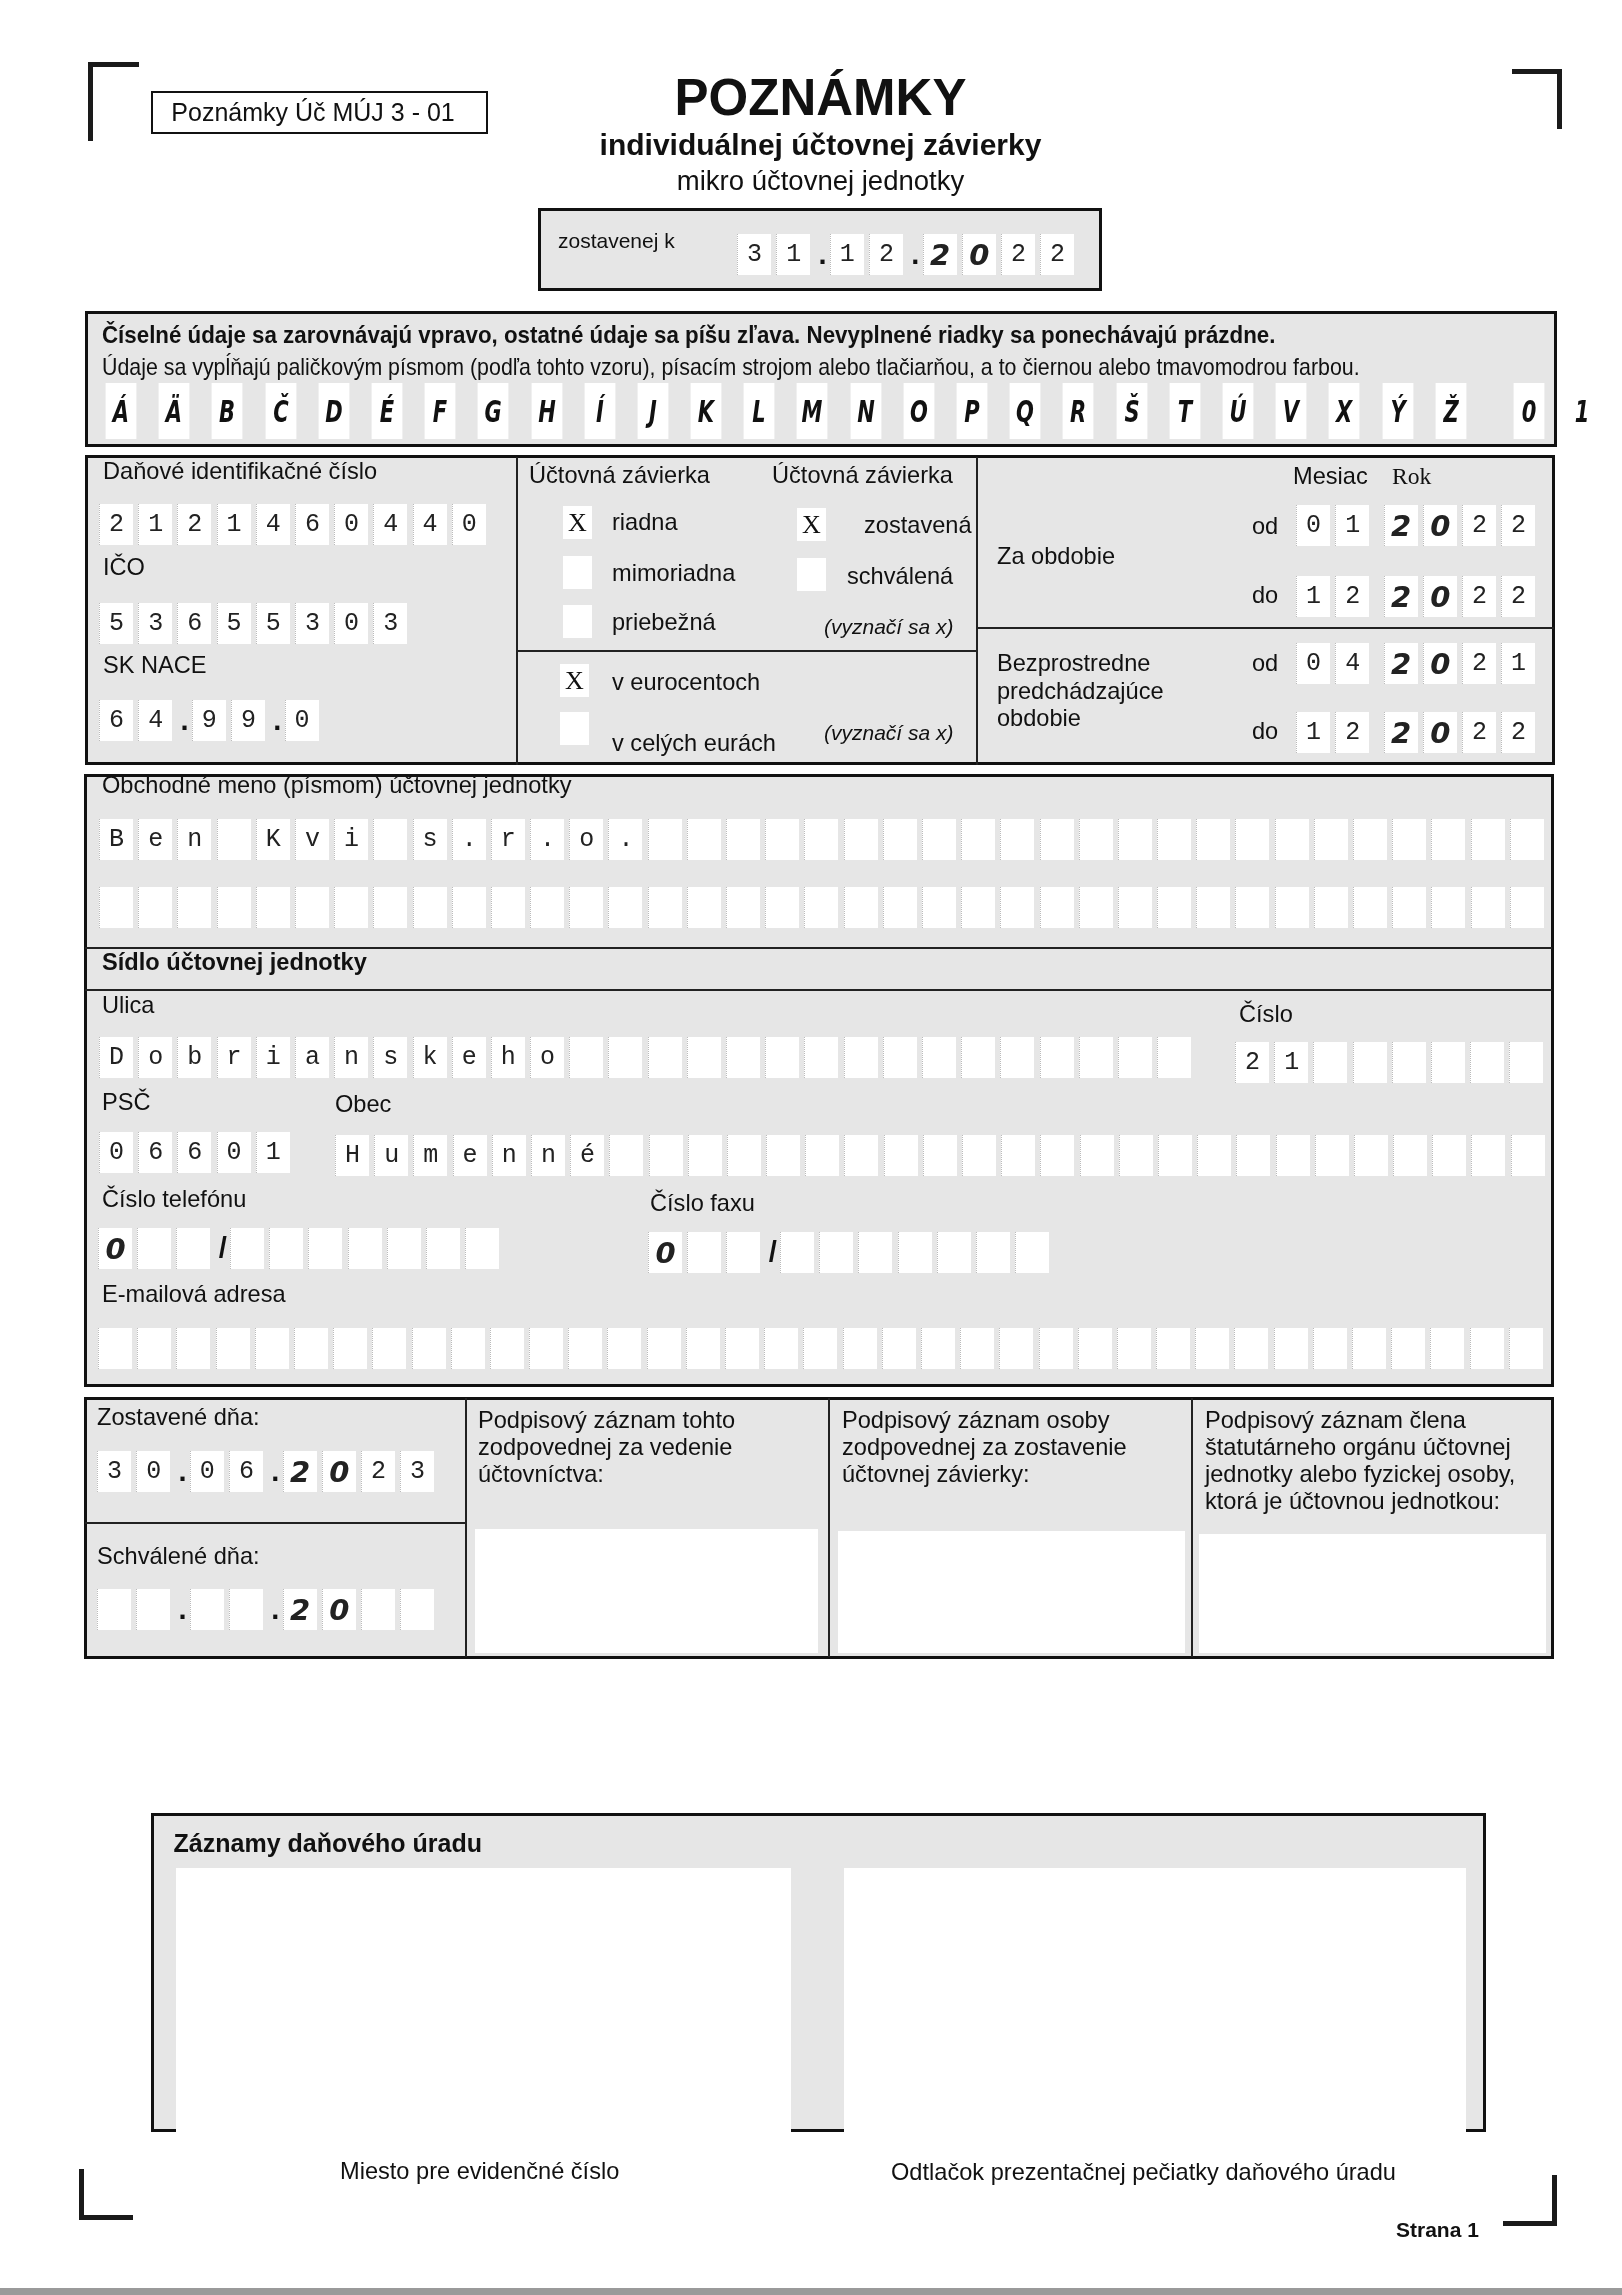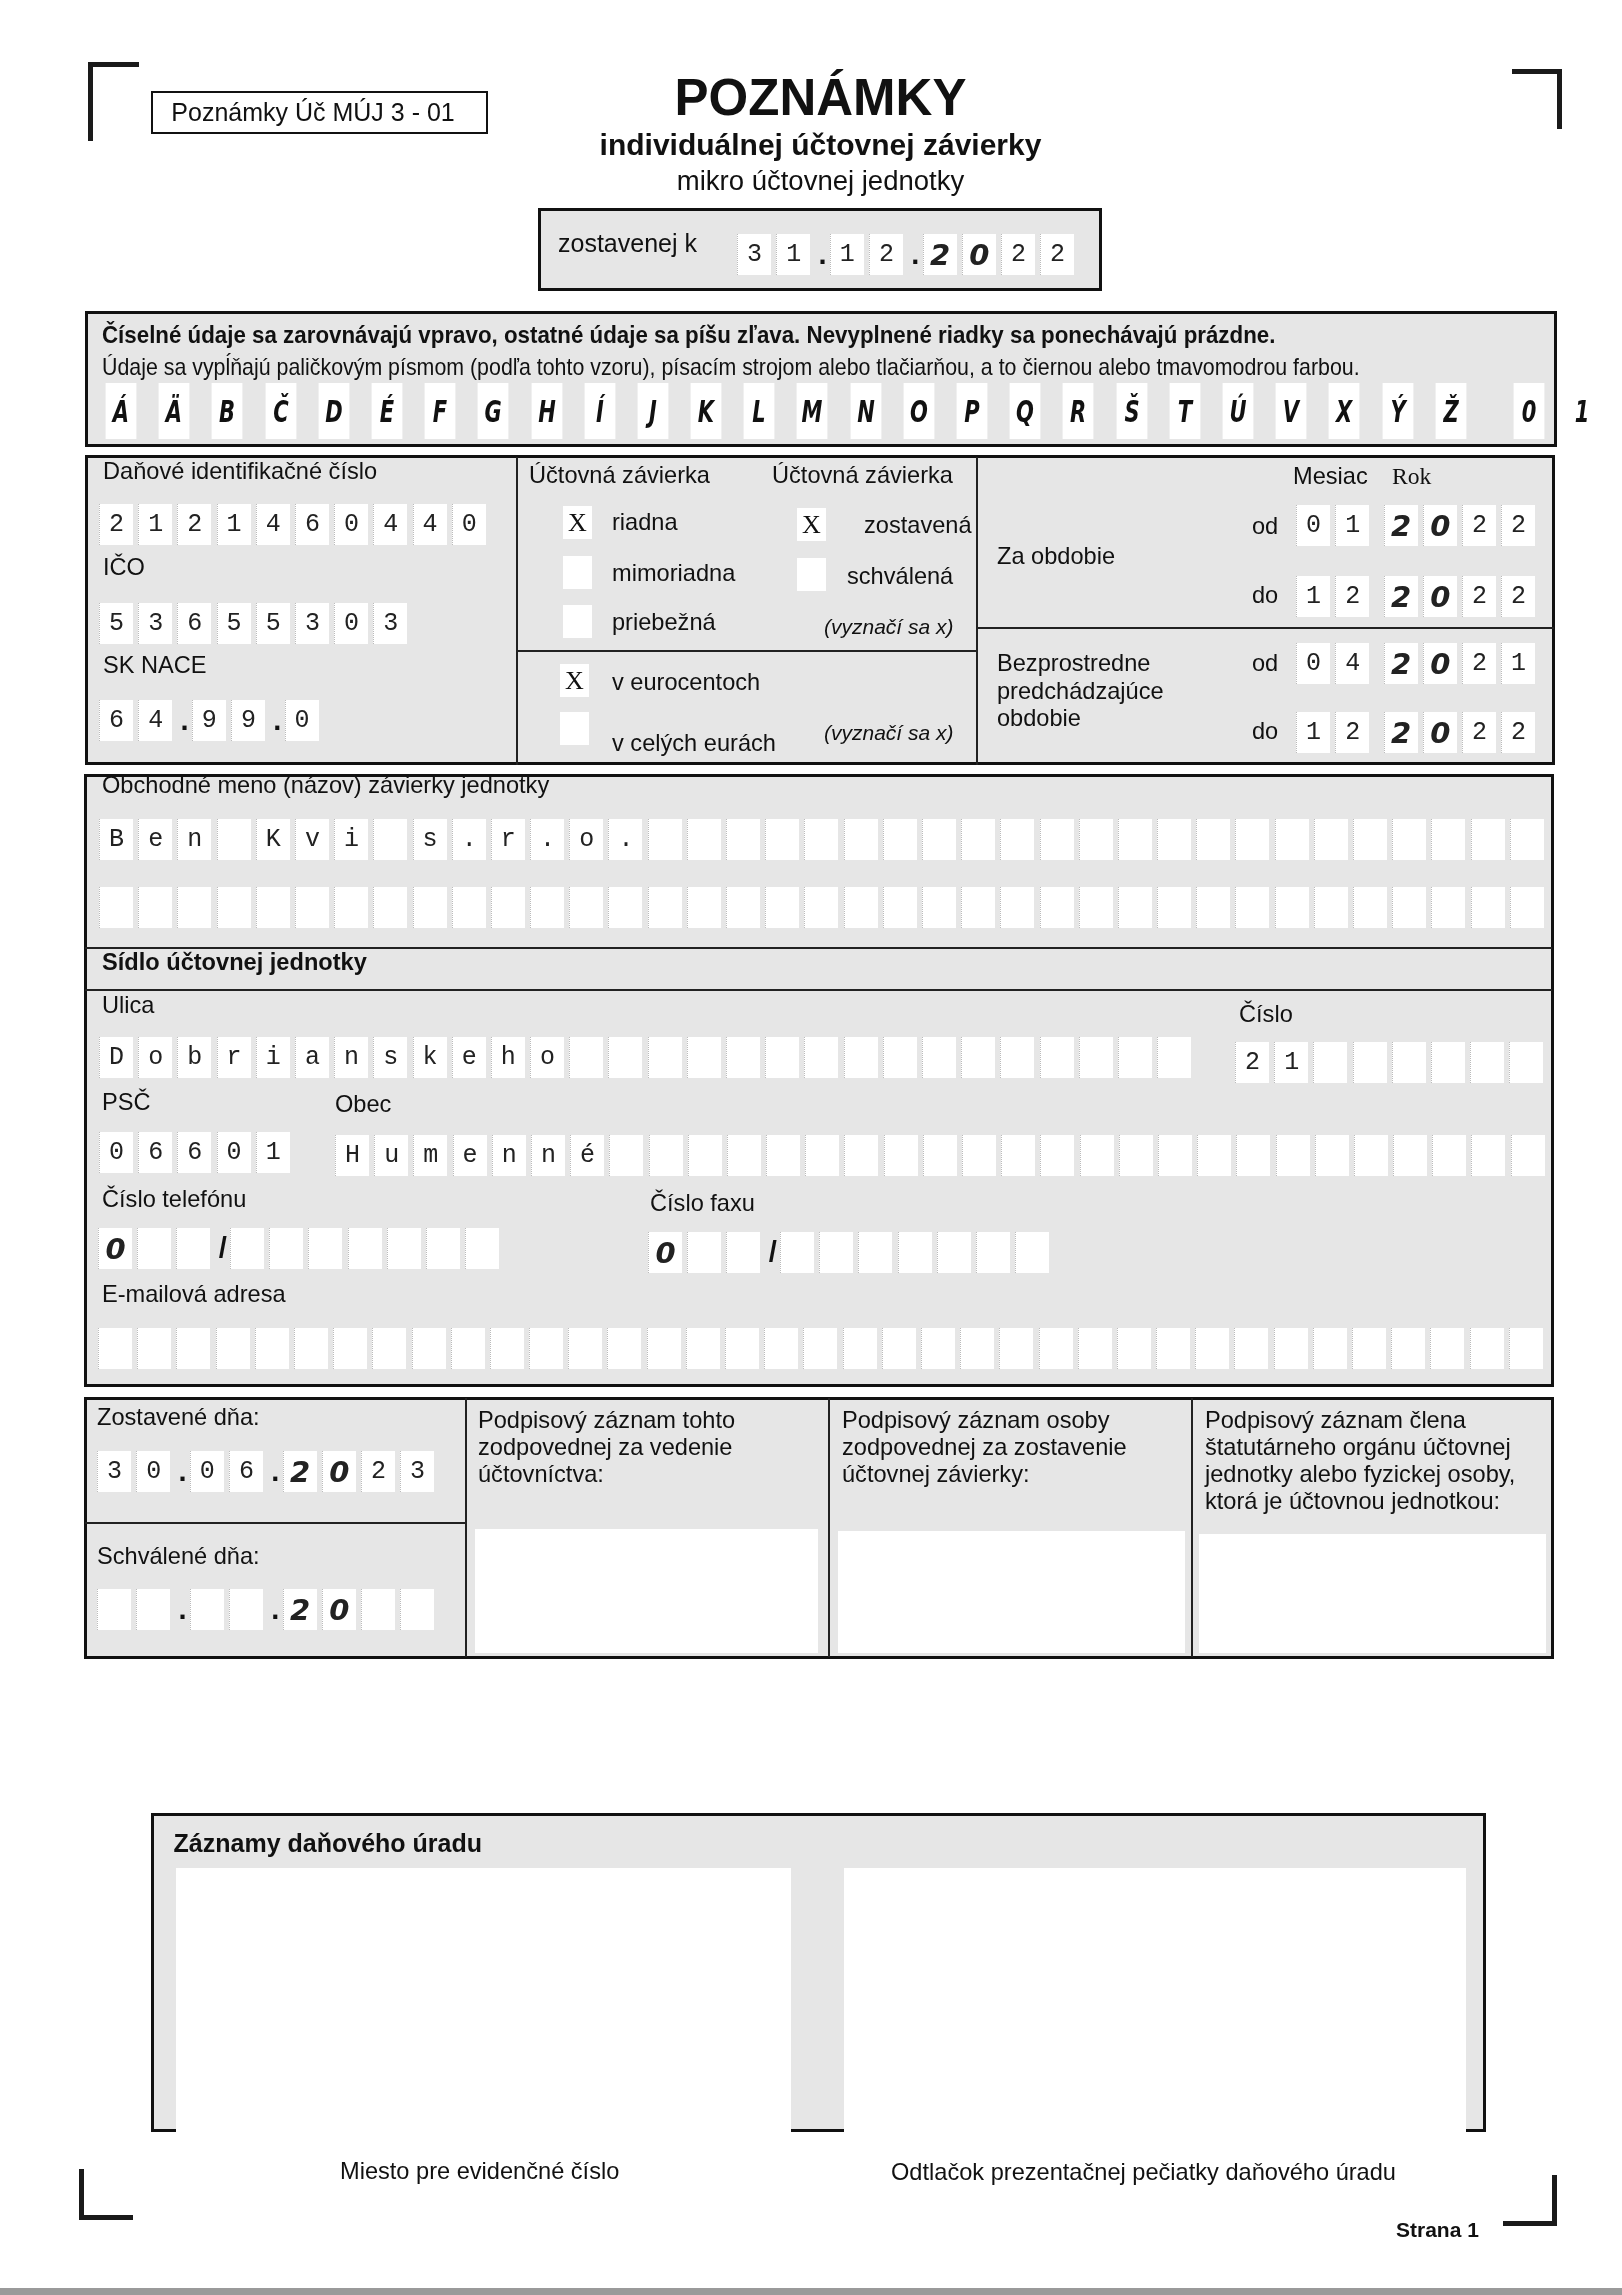--- a/index.html
+++ b/index.html
@@ -35,21 +35,21 @@
 <div class="corner" style="left:1503px;top:2175px;width:54px;height:51px;border-right-width:5.9px;border-bottom-width:5.9px;"></div>
 
 <div class="box" style="left:151px;top:91px;width:337px;height:43px;border-width:2.6px;background:#fff;">
   <div class="lbl" style="left:18.3px;top:5.2px;font-size:25px;">Poznámky Úč MÚJ 3 - 01</div>
 </div>
 <div class="lbl b" style="left:0;width:1641px;text-align:center;top:69px;font-size:51px;">POZNÁMKY</div>
 <div class="lbl b" style="left:0;width:1641px;text-align:center;top:128px;font-size:30px;">individuálnej účtovnej závierky</div>
 <div class="lbl" style="left:0;width:1641px;text-align:center;top:165px;font-size:27.5px;">mikro účtovnej jednotky</div>
 
 <div class="box shade" style="left:538px;top:208px;width:564px;height:83px;border-width:3.3px;">
-  <div class="lbl" style="left:17px;top:18.3px;font-size:25px;">zostavenej k</div>
+  <div class="lbl" style="left:17px;top:18.3px;font-size:21px;">zostavenej k</div>
   <div class="cells" style="left:196px;top:23px;">
     <div class="cell">3</div>
     <div class="cell">1</div>
     <div class="sep">.</div>
     <div class="cell">1</div>
     <div class="cell">2</div>
     <div class="sep">.</div>
     <div class="cell hand">2</div>
     <div class="cell hand">0</div>
     <div class="cell">2</div>
@@ -198,21 +198,21 @@
     <div class="cell">1</div>
     <div class="cell">2</div>
     <div style="width: 9.2px;"></div>
     <div class="cell hand">2</div>
     <div class="cell hand">0</div>
     <div class="cell">2</div>
     <div class="cell">2</div>
   </div>
 
 <div class="box shade" style="left:84px;top:774px;width:1470px;height:613px;border-width:3.3px;"></div>
-<div class="lbl" style="left:102px;top:772px;">Obchodné meno (názov) závierky jednotky</div>
+<div class="lbl" style="left:102px;top:772px;">Obchodné meno (písmom) účtovnej jednotky</div>
 <div class="cells" style="left:99px;top:819px;" id="name1">
     <div class="cell">B</div>
     <div class="cell">e</div>
     <div class="cell">n</div>
     <div class="cell"> </div>
     <div class="cell">K</div>
     <div class="cell">v</div>
     <div class="cell">i</div>
     <div class="cell"> </div>
     <div class="cell">s</div>

